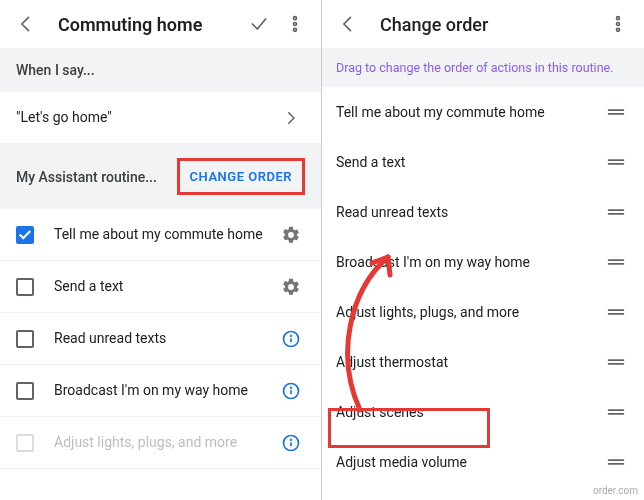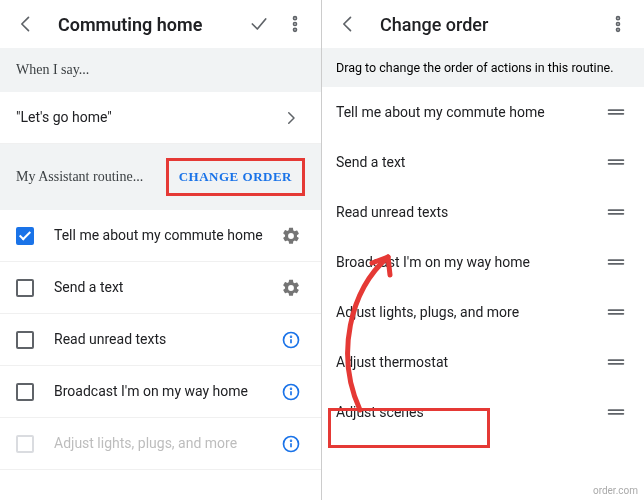--- a/index.html
+++ b/index.html
@@ -41,27 +41,26 @@
 
   
   .section-header {
     background: #f1f3f4;
     padding: 14px 16px;
     font-size: 14px;
     font-weight: 500;
     color: #3c4043;
     display: flex;
     align-items: center;
-    font-family: Liberation Serif, serif;
   }
   .info-banner {
     background: #f1f3f4;
     padding: 12px 14px;
     font-size: 12.5px;
-    color: #000000;
+    color: #8b5cf6;
   }
 
   
   .row {
     display: flex;
     align-items: center;
     min-height: 52px;
     padding: 10px 16px;
     border-bottom: 1px solid #f0f0f0;
   }
@@ -323,20 +322,29 @@
         </div>
         <div class="reorder-row">
           <div class="label">Adjust scenes</div>
           <div class="trail-icon drag">
             <svg viewBox="0 0 24 24">
               <line x1="4" y1="10" x2="20" y2="10"></line>
               <line x1="4" y1="14" x2="20" y2="14"></line>
             </svg>
           </div>
         </div>
+        <div class="reorder-row">
+          <div class="label">Adjust media volume</div>
+          <div class="trail-icon drag">
+            <svg viewBox="0 0 24 24">
+              <line x1="4" y1="10" x2="20" y2="10"></line>
+              <line x1="4" y1="14" x2="20" y2="14"></line>
+            </svg>
+          </div>
+        </div>
       </div>
 
     <div class="hl-box" style="left:6px; top:408px; width:162px; height:40px;"></div>
   </div>
 
 </div>
 
 <div class="arrow-overlay">
   <svg viewBox="0 0 120 170">
     <path d="M 40 165 C 15 110, 30 45, 68 12" stroke="#e53935" stroke-width="5" fill="none" stroke-linecap="round"></path>

